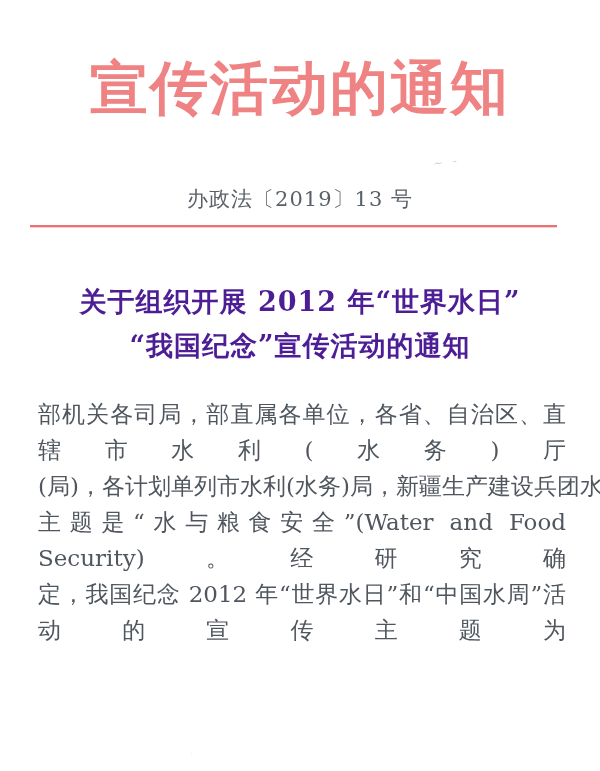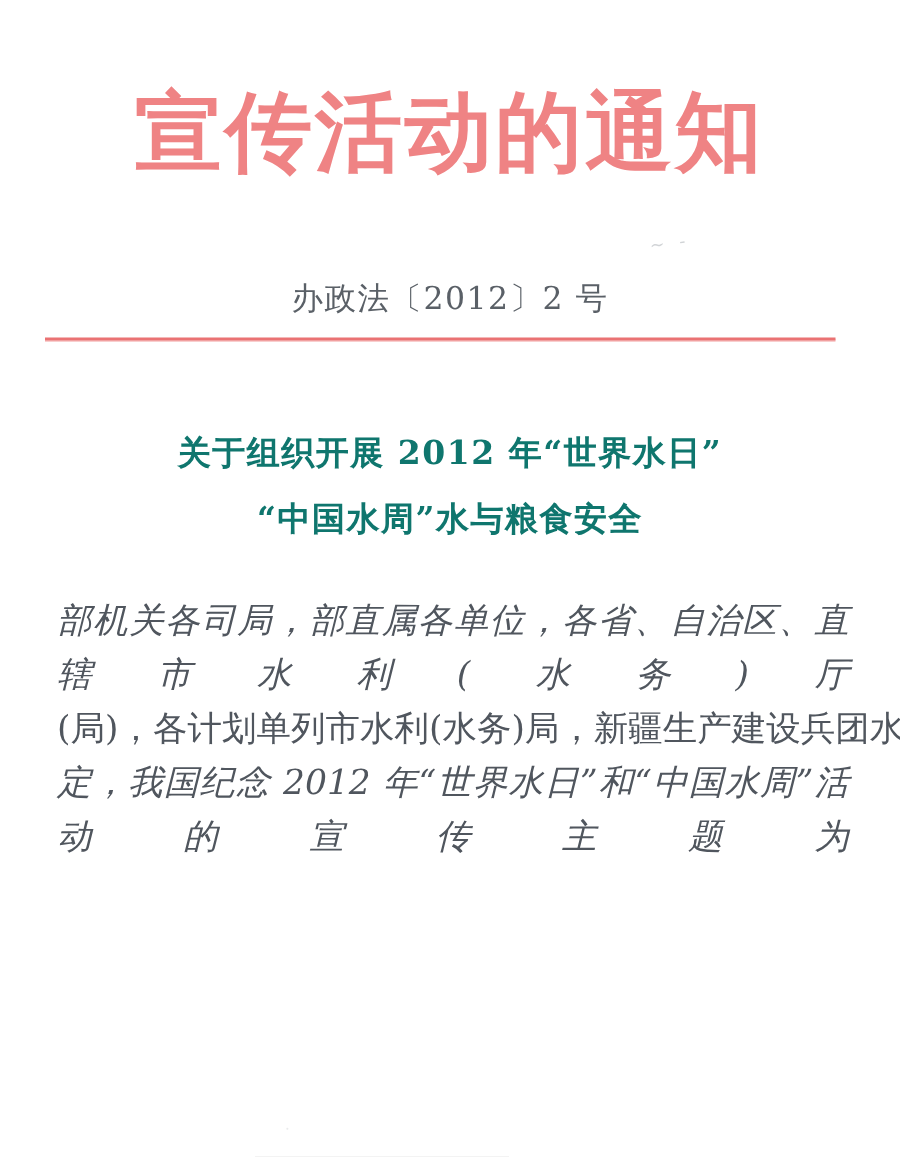--- a/index.html
+++ b/index.html
@@ -35,41 +35,40 @@
     position: absolute;
     top: 225px; left: 30px;
     width: 527px; height: 2px;
     background: #ea7273;
     box-shadow: 0 1px 0 rgba(234,114,115,0.35);
   }
   .notice-title {
     position: absolute;
     top: 280px; left: 0; right: 0;
     text-align: center;
-    font-size: 22px;
+    font-size: 27px;
     font-weight: bold;
     line-height: 44px;
     letter-spacing: 1px;
-    color: #0f766e;
+    color: #4c1d95;
     white-space: nowrap;
   }
   .body-text {
     position: absolute;
     top: 396px; left: 38px;
     width: 528px;
     font-size: 23px;
     line-height: 36px;
     color: #50565e;
   }
   .line { white-space: nowrap; }
   .line.stretch {
     white-space: normal;
     text-align: justify;
     text-align-last: justify;
-    font-style: italic;
   }
   .line.indent { text-indent: 2em; }
   
   .artifact {
     position: absolute;
     color: #9aa0a6;
     opacity: 0.45;
     font-size: 10px;
     pointer-events: none;
   }
@@ -77,32 +76,33 @@
   .artifact.a2 { top: 66px;  left: 498px; opacity: 0.2; }
   .artifact.a3 { top: 748px; left: 190px; opacity: 0.2; }
 </style>
 </head>
 <body>
 
 <div class="page">
 
   <div class="org-title">宣传活动的通知</div>
 
-  <div class="doc-number">办政法〔2012〕2 号</div>
+  <div class="doc-number">办政法〔2019〕13 号</div>
 
   <div class="red-rule"></div>
 
   <div class="notice-title">
     <div class="title-line">关于组织开展 2012 年“世界水日”</div>
-    <div class="title-line">“中国水周”水与粮食安全</div>
+    <div class="title-line">“我国纪念”宣传活动的通知</div>
   </div>
 
   <div class="body-text">
     <div class="line stretch">部机关各司局，部直属各单位，各省、自治区、直辖市水利(水务)厅</div>
     <div class="line">(局)，各计划单列市水利(水务)局，新疆生产建设兵团水利局：</div>
+    <div class="line stretch">主题是“水与粮食安全”(Water and Food Security)。经研究确</div>
     <div class="line stretch">定，我国纪念 2012 年“世界水日”和“中国水周”活动的宣传主题为</div>
 
   </div>
 
   <div class="artifact a1">~ -</div>
   <div class="artifact a2">·</div>
   <div class="artifact a3">·</div>
 
 </div>
 

